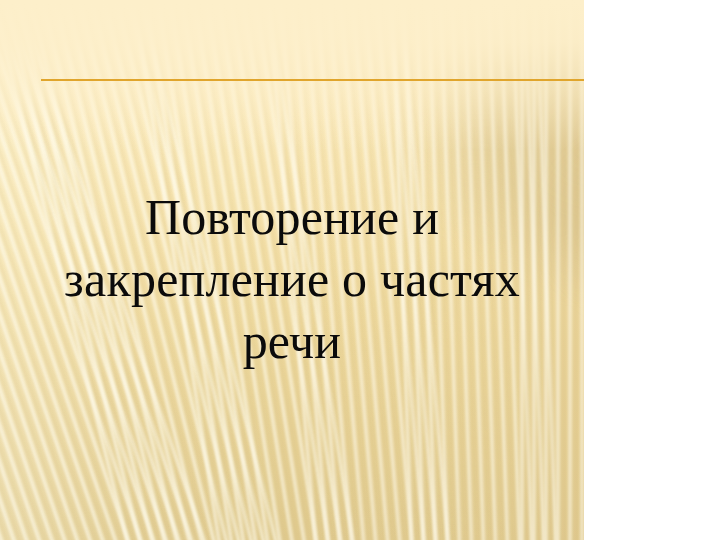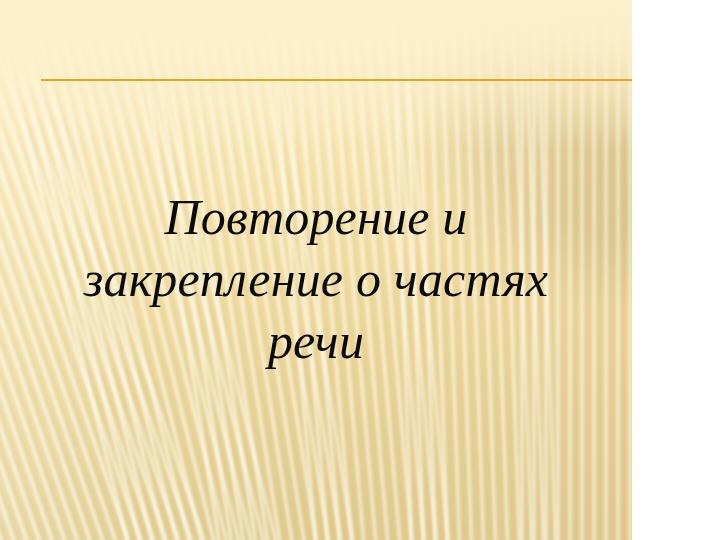--- a/index.html
+++ b/index.html
@@ -9,25 +9,24 @@
   }
   body {
     width: 720px;
     height: 540px;
     overflow: hidden;
     font-family: "Liberation Serif", serif;
   }
 
   #slide {
     position: relative;
-    width: 632px;
+    width: 584px;
     height: 540px;
     overflow: hidden;
     background: #bef264;
-    font-style: italic;
   }
 
   
   .bg-base {
     position: absolute;
     inset: 0;
     background: linear-gradient(to bottom,
         #fdf0cc 0%,
         #fdeec7 6%,
         #fbeabd 16%,

